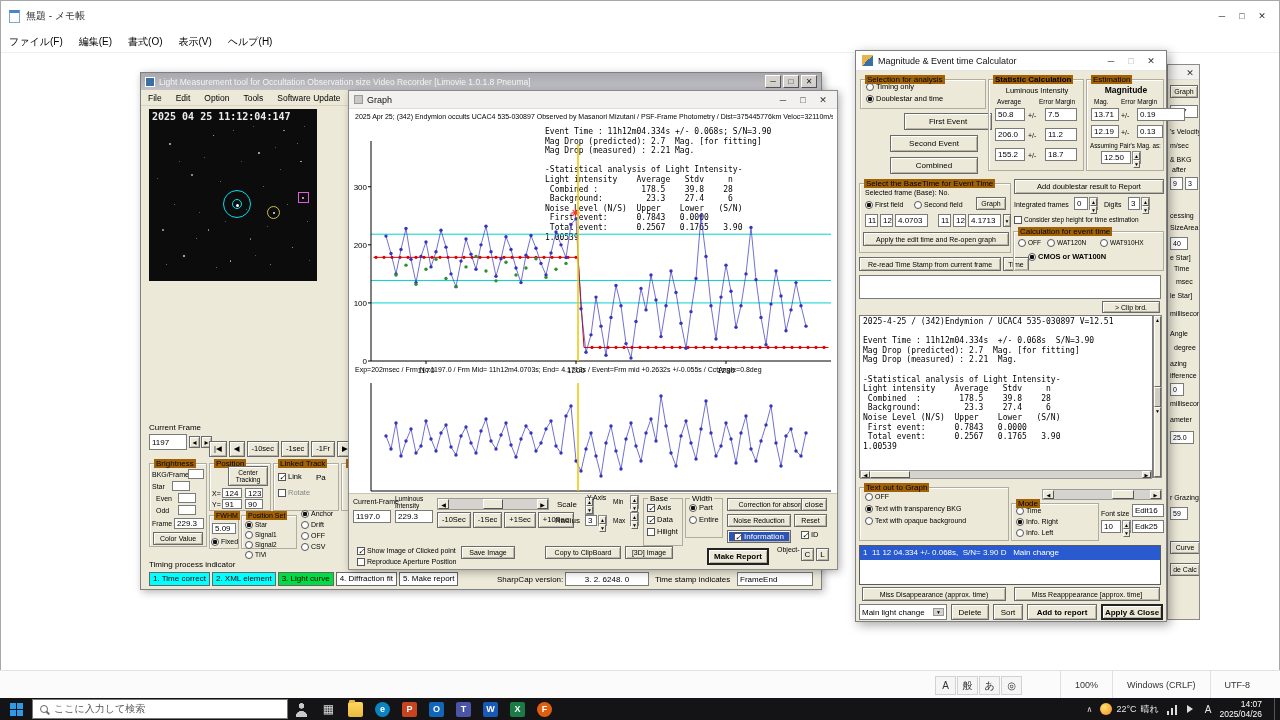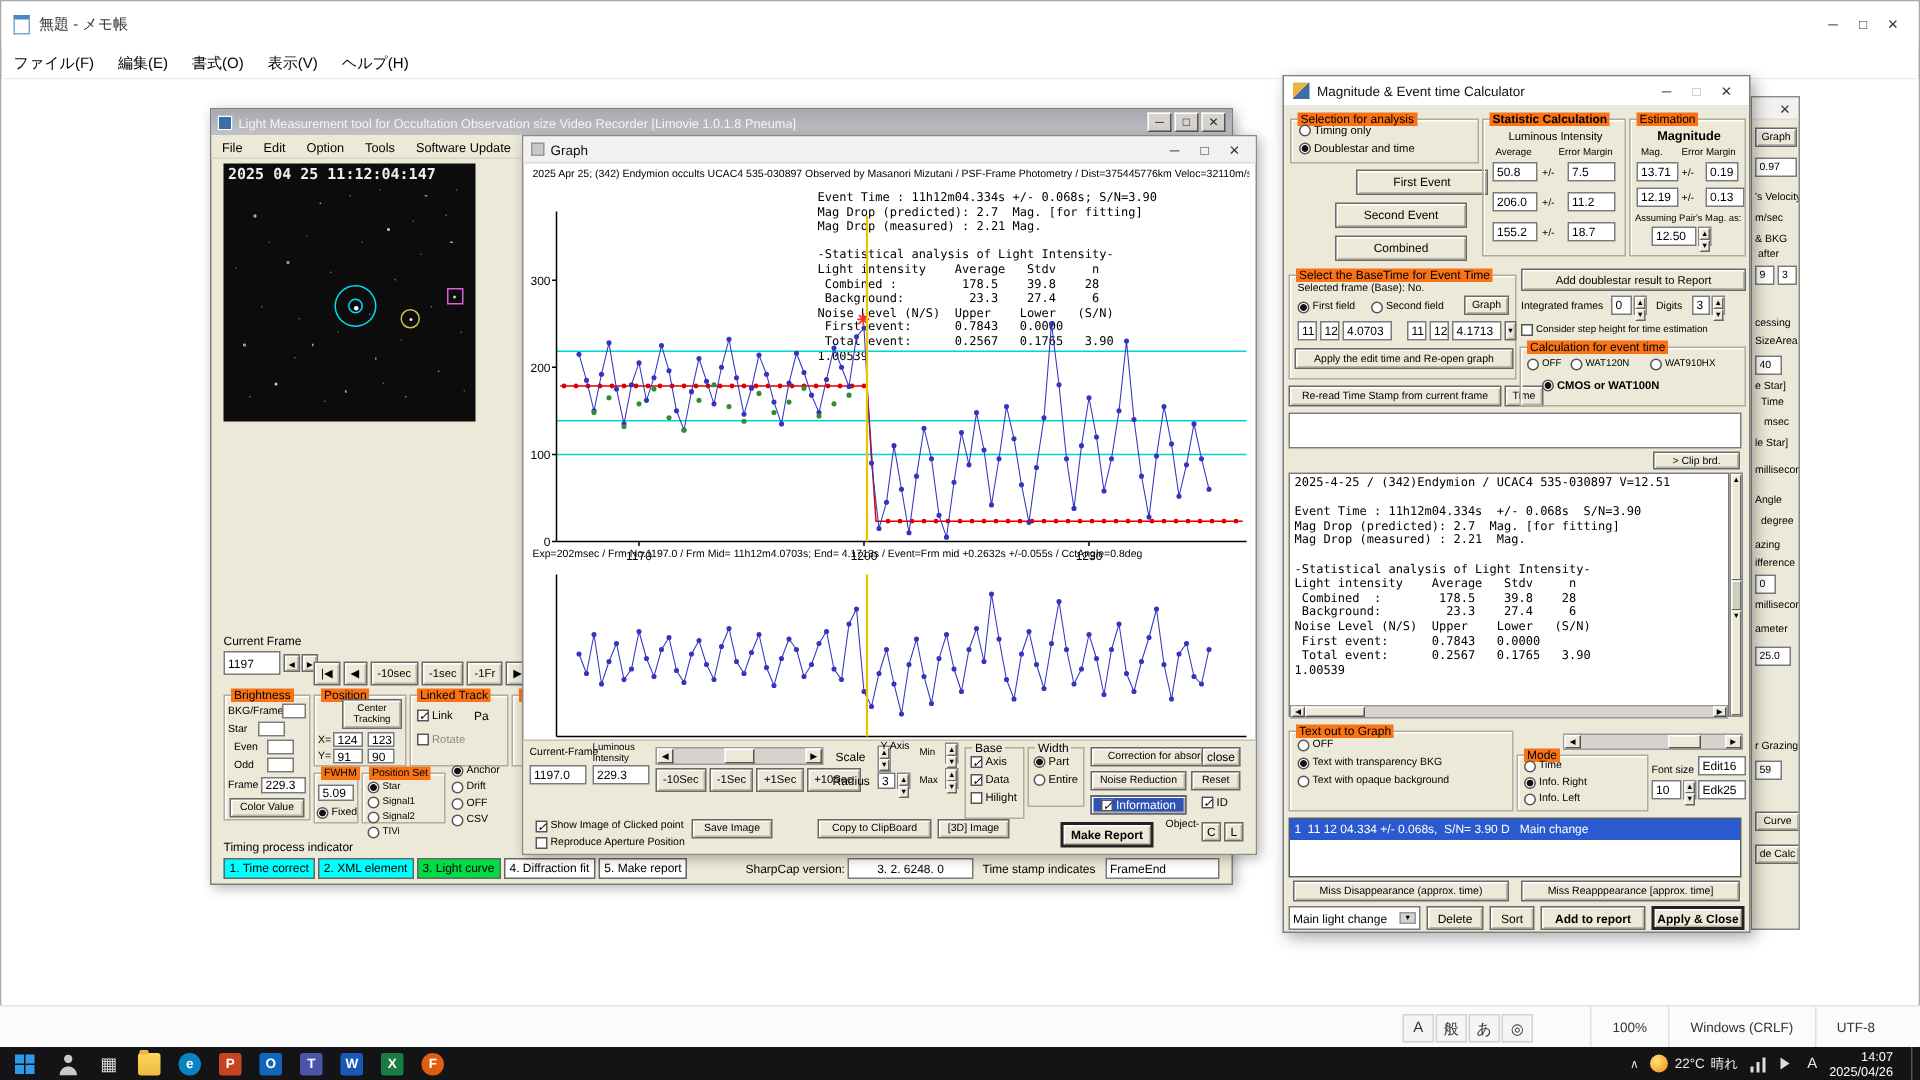--- a/index.html
+++ b/index.html
@@ -4,21 +4,21 @@
 <style>
 *{margin:0;padding:0;box-sizing:border-box}
 html,body{width:1280px;height:720px;font-family:"Liberation Sans",sans-serif}
 body{position:relative;overflow:hidden;background:#9a9a9a}
 .a{position:absolute}
 .lbl{position:absolute;font-size:8px;line-height:10px;white-space:nowrap;color:#000}
 .btn{position:absolute;display:flex;align-items:center;justify-content:center;font-size:8px;background:#ece9d8;border:1px solid #6a6a6a;box-shadow:inset 1px 1px 0 #fff,inset -1px -1px 0 #b8b5a8;color:#000;white-space:nowrap;cursor:default}
 .btn.def{border:2px solid #222}
 .box{position:absolute;background:#fff;border:1px solid #7a7a7a;font-size:8px;display:flex;align-items:center;padding:0 2px;white-space:nowrap;overflow:hidden}
 .grp{position:absolute;border:1px solid #b0ac9e;box-shadow:inset 1px 1px 0 #fff}
-.cap{position:absolute;top:-5px;left:4px;background:#f97316;padding:0 2px;font-size:8px;line-height:9px;white-space:nowrap}
+.cap{position:absolute;top:-5px;left:4px;background:#a16207;padding:0 2px;font-size:8px;line-height:9px;white-space:nowrap}
 .radio{display:inline-block;width:8px;height:8px;border-radius:50%;border:1px solid #555;background:#fff;margin-right:2px;flex:none}
 .radio.on{background:radial-gradient(circle,#111 0 2px,#fff 2.5px)}
 .chk{display:inline-block;width:8px;height:8px;border:1px solid #555;background:#fff;margin-right:2px;flex:none;font-size:8px;line-height:7px;text-align:center}
 .chk.on::before{content:"✓"}
 .ritem{position:absolute;display:flex;align-items:center;font-size:7.5px;line-height:10px;white-space:nowrap}
 .mono{font-family:"DejaVu Sans Mono",monospace;font-size:8px;line-height:9.6px;white-space:pre}
 .menu{display:flex;font-size:9px}
 .menu .mi{padding:2px 8px;white-space:nowrap}
 .sb{position:absolute;background:#d6d3ce;border:1px solid #9a9a9a;display:flex;align-items:stretch}
 .sb .ar{width:11px;background:#ece9d8;border:1px solid #fff;border-right-color:#555;border-bottom-color:#555;font-size:6px;display:flex;align-items:center;justify-content:center;flex:none}
@@ -793,21 +793,21 @@
     <div class="box" style="left:56px;top:68px;width:32px;height:13px">18.7</div>
   </div>
 
   <div class="grp" style="left:230px;top:28px;width:78px;height:92px">
     <span class="cap">Estimation</span>
     <span class="lbl" style="left:0;top:5px;width:78px;text-align:center;font-weight:bold;font-size:8.5px">Magnitude</span>
     <span class="lbl" style="left:7px;top:17px;font-size:6.5px">Mag.</span>
     <span class="lbl" style="left:34px;top:17px;font-size:6.5px">Error Margin</span>
     <div class="box" style="left:4px;top:28px;width:28px;height:13px">13.71</div>
     <span class="lbl" style="left:34px;top:31px;font-size:7px">+/-</span>
-    <div class="box" style="left:50px;top:28px;width:22px;height:13px">0.19</div>
+    <div class="box" style="left:50px;top:28px;width:48px;height:13px">0.19</div>
     <div class="box" style="left:4px;top:45px;width:28px;height:13px">12.19</div>
     <span class="lbl" style="left:34px;top:48px;font-size:7px">+/-</span>
     <div class="box" style="left:50px;top:45px;width:26px;height:13px">0.13</div>
     <span class="lbl" style="left:3px;top:61px;font-size:6.3px">Assuming Pair's Mag. as:</span>
     <div class="box" style="left:14px;top:71px;width:30px;height:13px">12.50</div>
     <div class="spin" style="left:45px;top:71px;height:13px">
         <i>▲</i>
         <i>▼</i>
       </div>
   </div>
@@ -967,20 +967,24 @@
 
 <div id="taskbar">
   <div class="tstart">
       <span class="tlogo">
         <i></i>
         <i></i>
         <i></i>
         <i></i>
       </span>
     </div>
+  <div class="tsearch">
+    <span class="mag"></span>
+    <span>ここに入力して検索</span>
+  </div>
   <div id="tb-apps">
       <div class="tb-app">
         <span class="tb-glyph shape-person"></span>
       </div>
       <div class="tb-app">
         <span class="tb-glyph shape-plain">▦</span>
       </div>
       <div class="tb-app">
         <span class="tb-glyph shape-folder"></span>
       </div>

